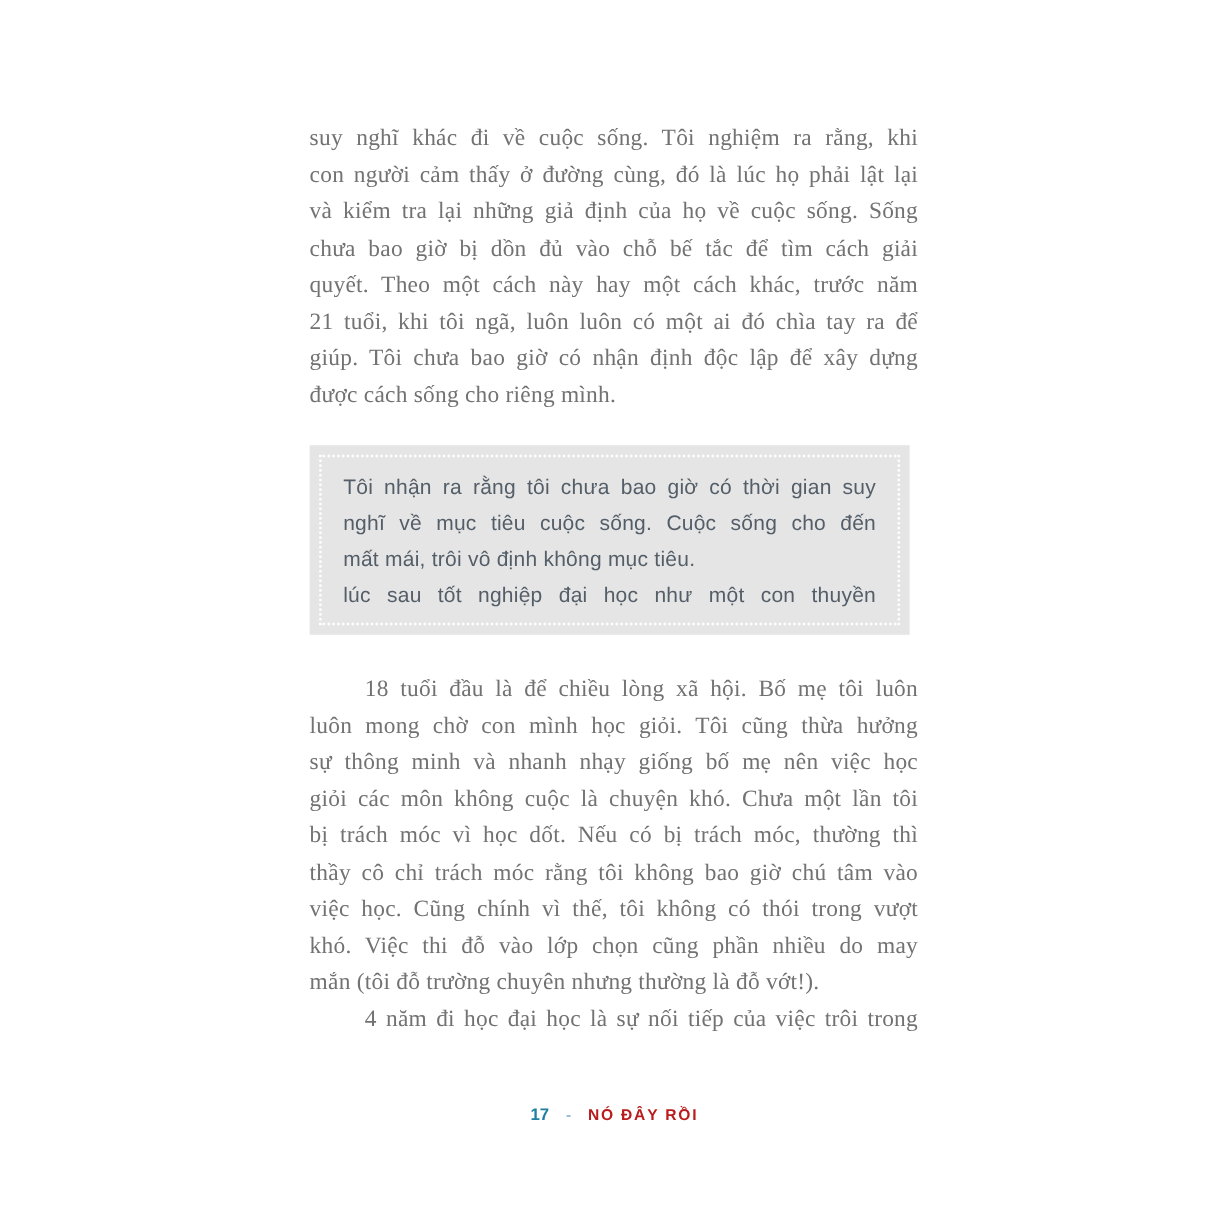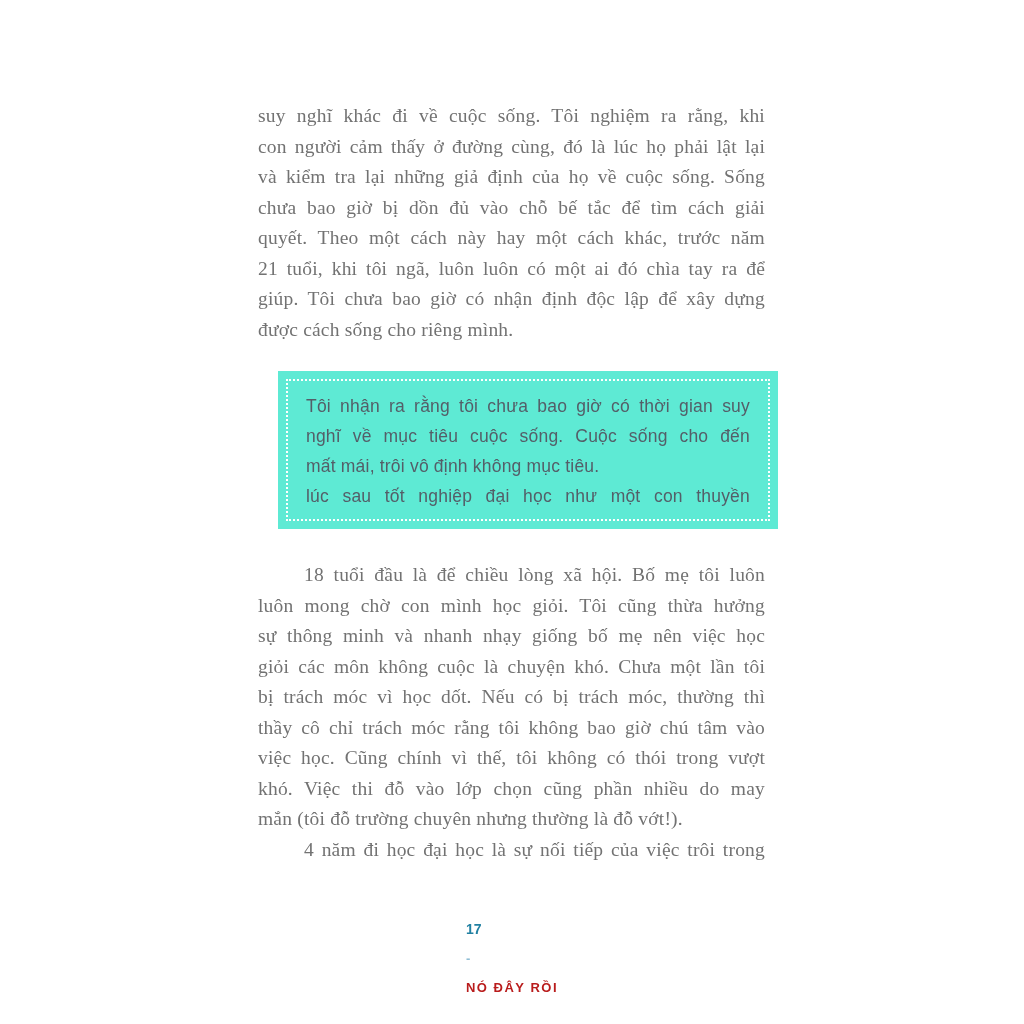--- a/index.html
+++ b/index.html
@@ -31,23 +31,23 @@
   }
   .line.last {
     text-align: right;
     text-align-last: left;
   }
   .line.indent { padding-left: 46px; }
 
   .callout {
     margin-top: 26px;
     margin-bottom: 31px;
-    margin-left: 20px;
+    margin-left: 0;
     width: 500px;
-    background: #5eead4;
+    background: #e5e5e5;
     padding: 8px;
   }
   .callout-inner {
     border: 2px dotted #ffffff;
     padding: 10px 18px 8px 18px;
     font-family: "Liberation Sans", sans-serif;
     color: #545e68;
     font-size: 17.5px;
     letter-spacing: 0.2px;
   }
@@ -61,21 +61,20 @@
     left: 0;
     top: 920px;
     width: 1024px;
     text-align: center;
     font-family: "Liberation Sans", sans-serif;
   }
   .footer-inner {
     display: inline-flex;
     align-items: baseline;
     gap: 14px;
-    flex-direction: column;
   }
   .page-number {
     color: #2180a2;
     font-size: 14px;
     font-weight: bold;
   }
   .footer-sep {
     color: #8fbdd4;
     font-size: 13px;
     font-weight: bold;

